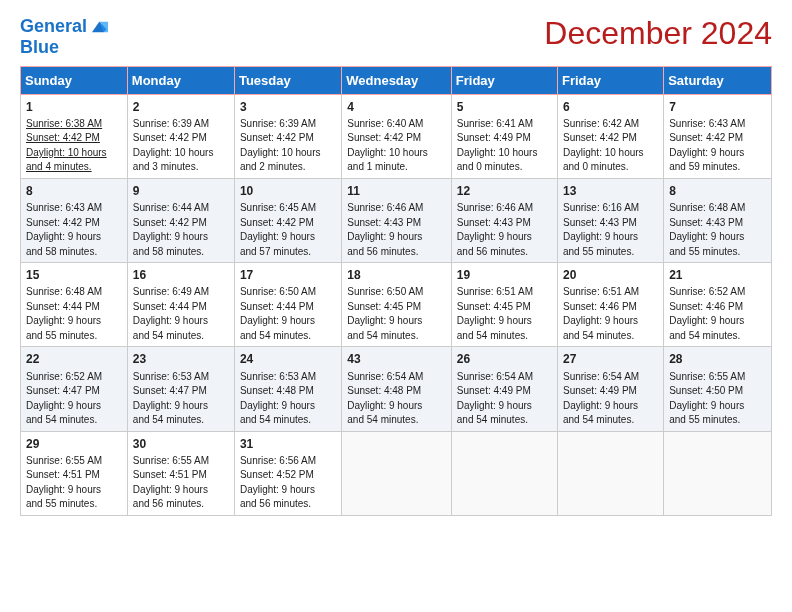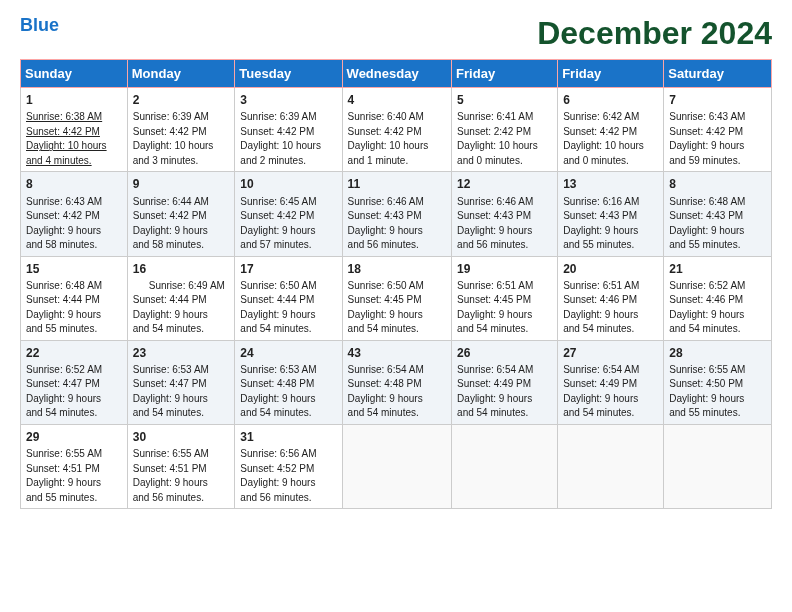--- a/index.html
+++ b/index.html
@@ -38,22 +38,22 @@
     .logo-icon {
       width: 22px;
       height: 22px;
       margin-left: 2px;
     }
     .title-block {
       text-align: right;
     }
     .month-title {
       font-size: 32px;
-      font-weight: bold;
-      color: #14532d;
+      font-weight: normal;
+      color: #b91c1c;
       line-height: 1.1;
     }
     .location {
       font-size: 14px;
       color: #555;
       margin-top: 2px;
     }
     .calendar {
       width: 100%;
       border-collapse: collapse;
@@ -98,20 +98,27 @@
       background: #f9f9f9 !important;
     }
   </style>
 </head>
 <body>
 
 <div class="page">
   <div class="header">
     <div class="logo">
       <div>
+        <div style="display:flex;align-items:center;">
+          <span class="logo-text"><span>General</span></span>
+          <svg class="logo-icon" viewBox="0 0 30 22" fill="none" xmlns="http://www.w3.org/2000/svg">
+            <polygon points="4,18 14,4 24,14 20,18" fill="#1a73c8"></polygon>
+            <polygon points="14,4 26,4 26,18 20,18" fill="#2196f3" opacity="0.7"></polygon>
+          </svg>
+        </div>
         <div class="logo-text" style="color:#1a73c8;font-size:18px;font-weight:bold;">Blue</div>
       </div>
     </div>
     <div class="title-block">
       <div class="month-title">December 2024</div>
     </div>
   </div>
 
   <table class="calendar">
     <thead>
@@ -137,21 +144,21 @@
 and 3 minutes.</span></td>
           <td><span class="day-num">3</span><span class="day-info" style="white-space: pre-line;">Sunrise: 6:39 AM
 Sunset: 4:42 PM
 Daylight: 10 hours
 and 2 minutes.</span></td>
           <td><span class="day-num">4</span><span class="day-info" style="white-space: pre-line;">Sunrise: 6:40 AM
 Sunset: 4:42 PM
 Daylight: 10 hours
 and 1 minute.</span></td>
           <td><span class="day-num">5</span><span class="day-info" style="white-space: pre-line;">Sunrise: 6:41 AM
-Sunset: 2:42 PM
+Sunset: 4:49 PM
 Daylight: 10 hours
 and 0 minutes.</span></td>
           <td><span class="day-num">6</span><span class="day-info" style="white-space: pre-line;">Sunrise: 6:42 AM
 Sunset: 4:42 PM
 Daylight: 10 hours
 and 0 minutes.</span></td>
           <td><span class="day-num">7</span><span class="day-info" style="white-space: pre-line;">Sunrise: 6:43 AM
 Sunset: 4:42 PM
 Daylight: 9 hours
 and 59 minutes.</span></td>
@@ -184,21 +191,21 @@
           <td><span class="day-num">8</span><span class="day-info" style="white-space: pre-line;">Sunrise: 6:48 AM
 Sunset: 4:43 PM
 Daylight: 9 hours
 and 55 minutes.</span></td>
         </tr>
         <tr>
           <td><span class="day-num">15</span><span class="day-info" style="white-space: pre-line;">Sunrise: 6:48 AM
 Sunset: 4:44 PM
 Daylight: 9 hours
 and 55 minutes.</span></td>
-          <td><span class="day-num">16</span><span class="day-info" style="white-space: pre-line; margin-left: 16px;">Sunrise: 6:49 AM
+          <td><span class="day-num">16</span><span class="day-info" style="white-space: pre-line;">Sunrise: 6:49 AM
 Sunset: 4:44 PM
 Daylight: 9 hours
 and 54 minutes.</span></td>
           <td><span class="day-num">17</span><span class="day-info" style="white-space: pre-line;">Sunrise: 6:50 AM
 Sunset: 4:44 PM
 Daylight: 9 hours
 and 54 minutes.</span></td>
           <td><span class="day-num">18</span><span class="day-info" style="white-space: pre-line;">Sunrise: 6:50 AM
 Sunset: 4:45 PM
 Daylight: 9 hours

